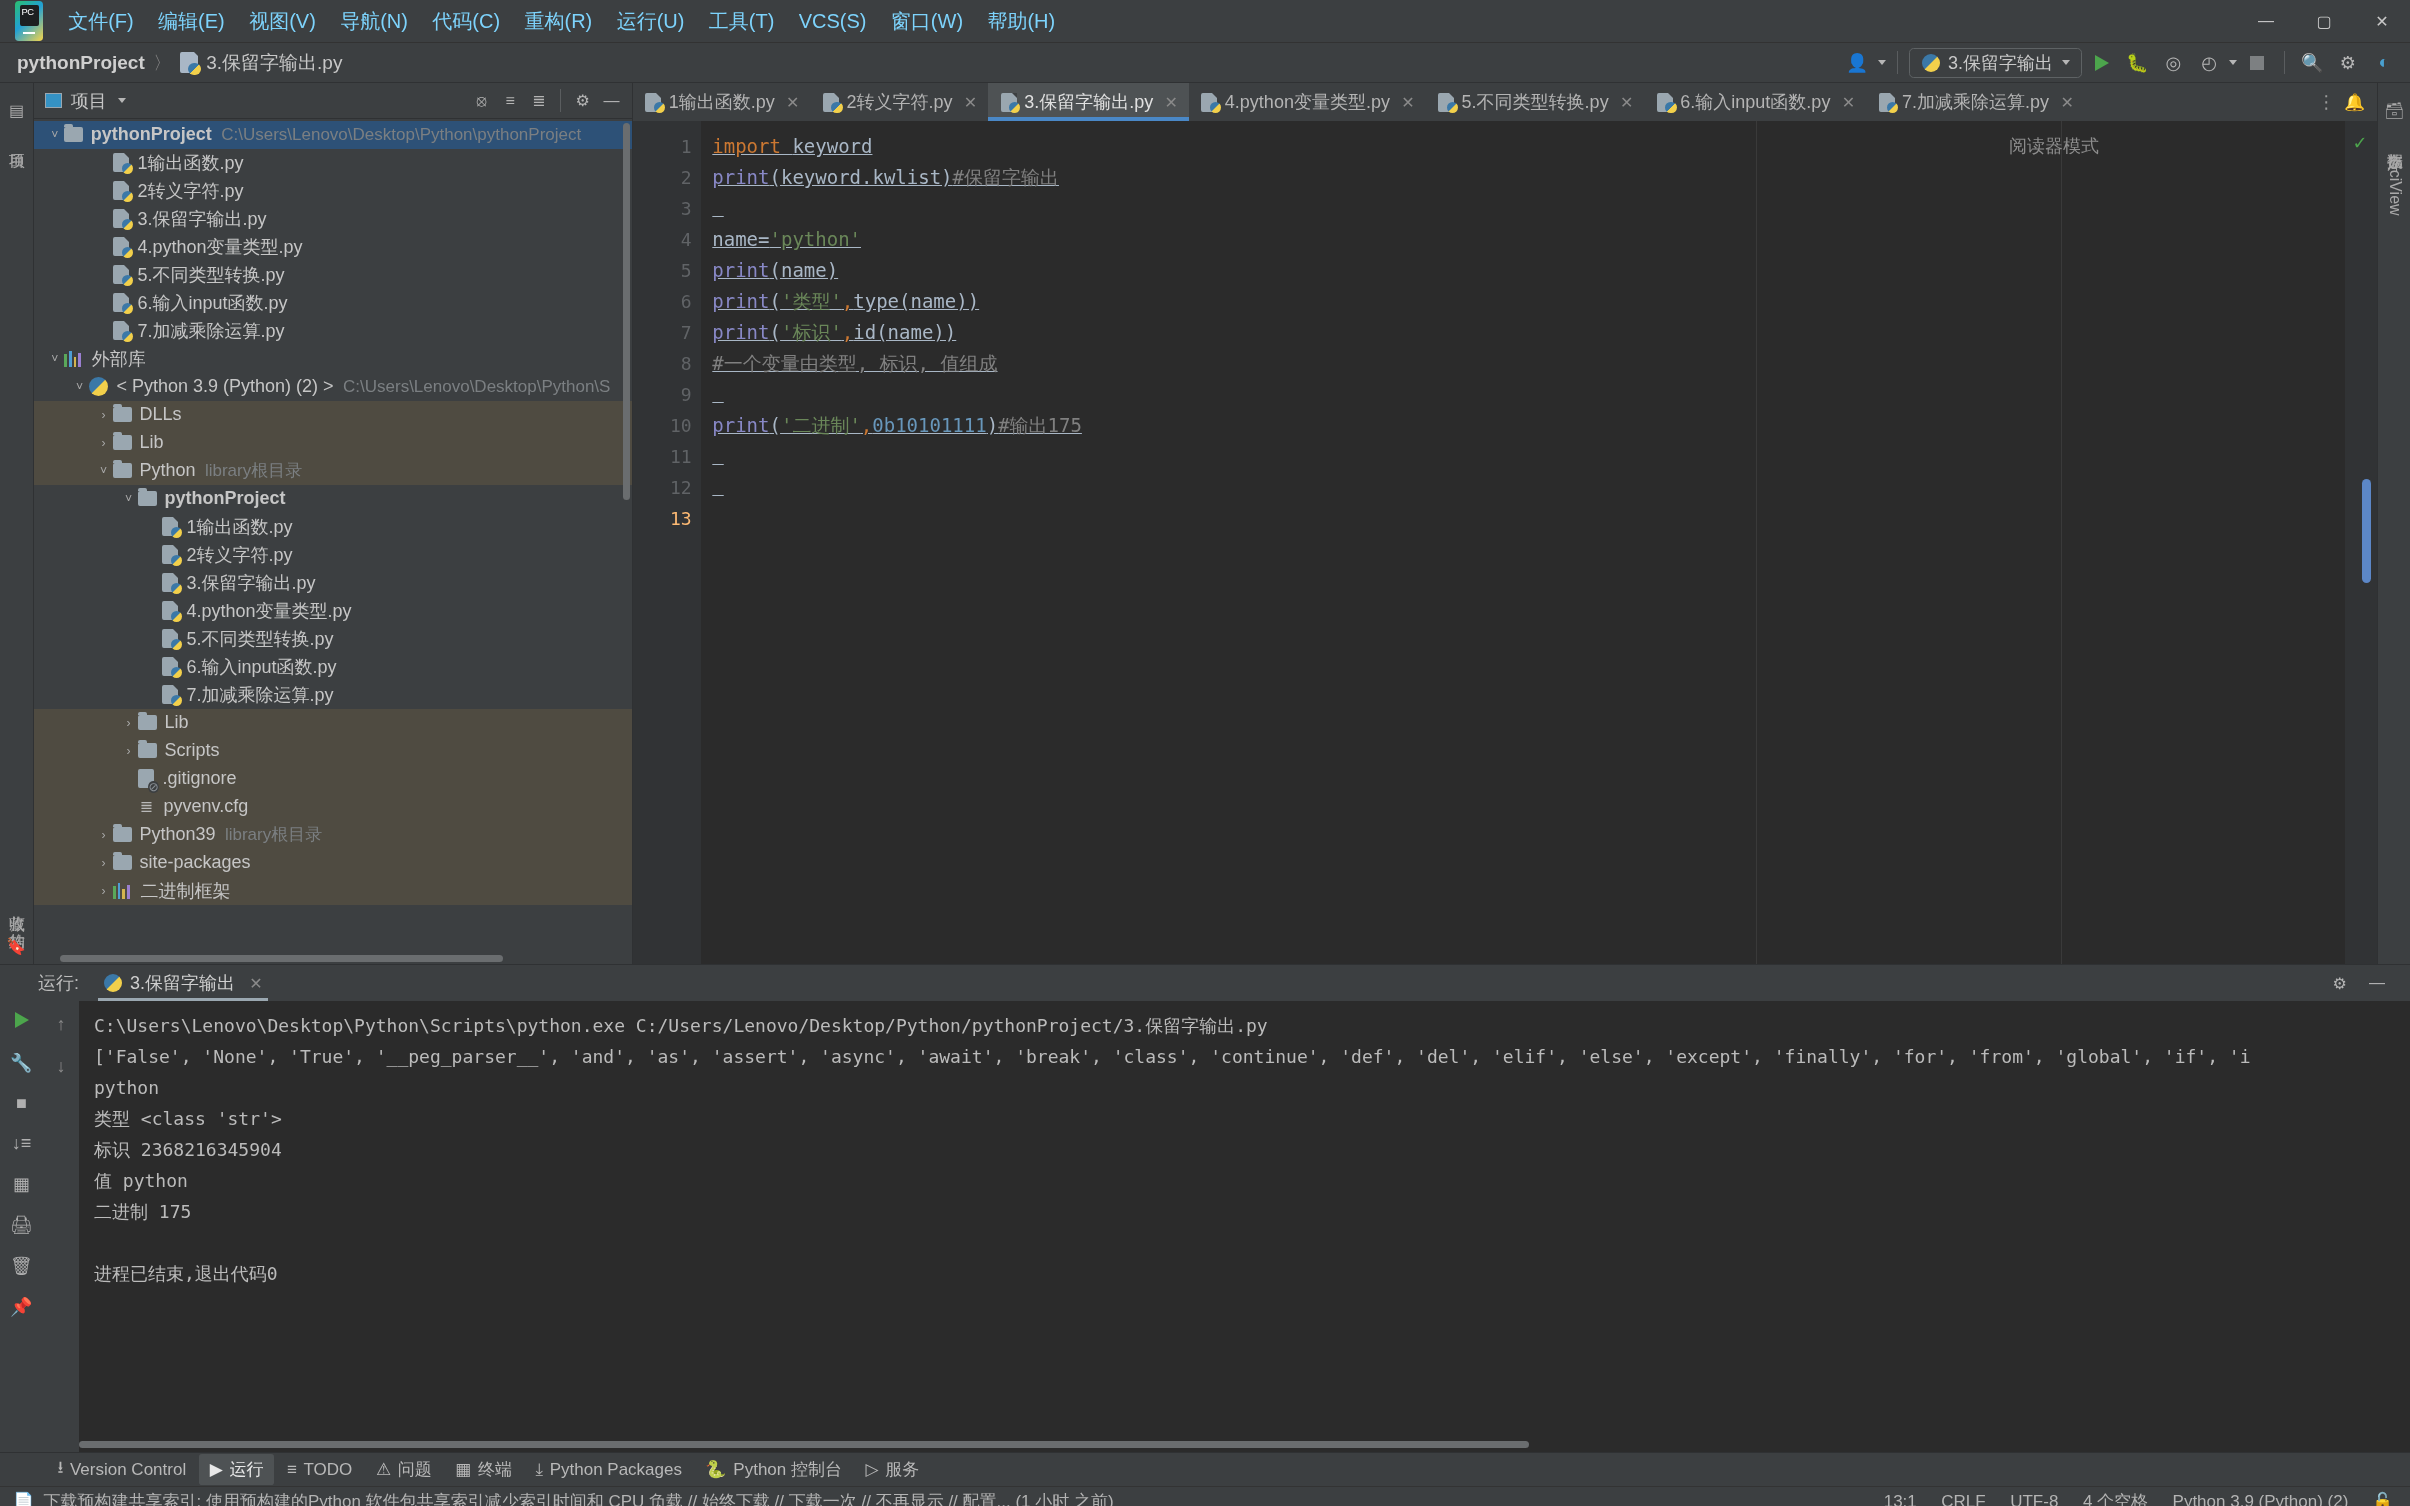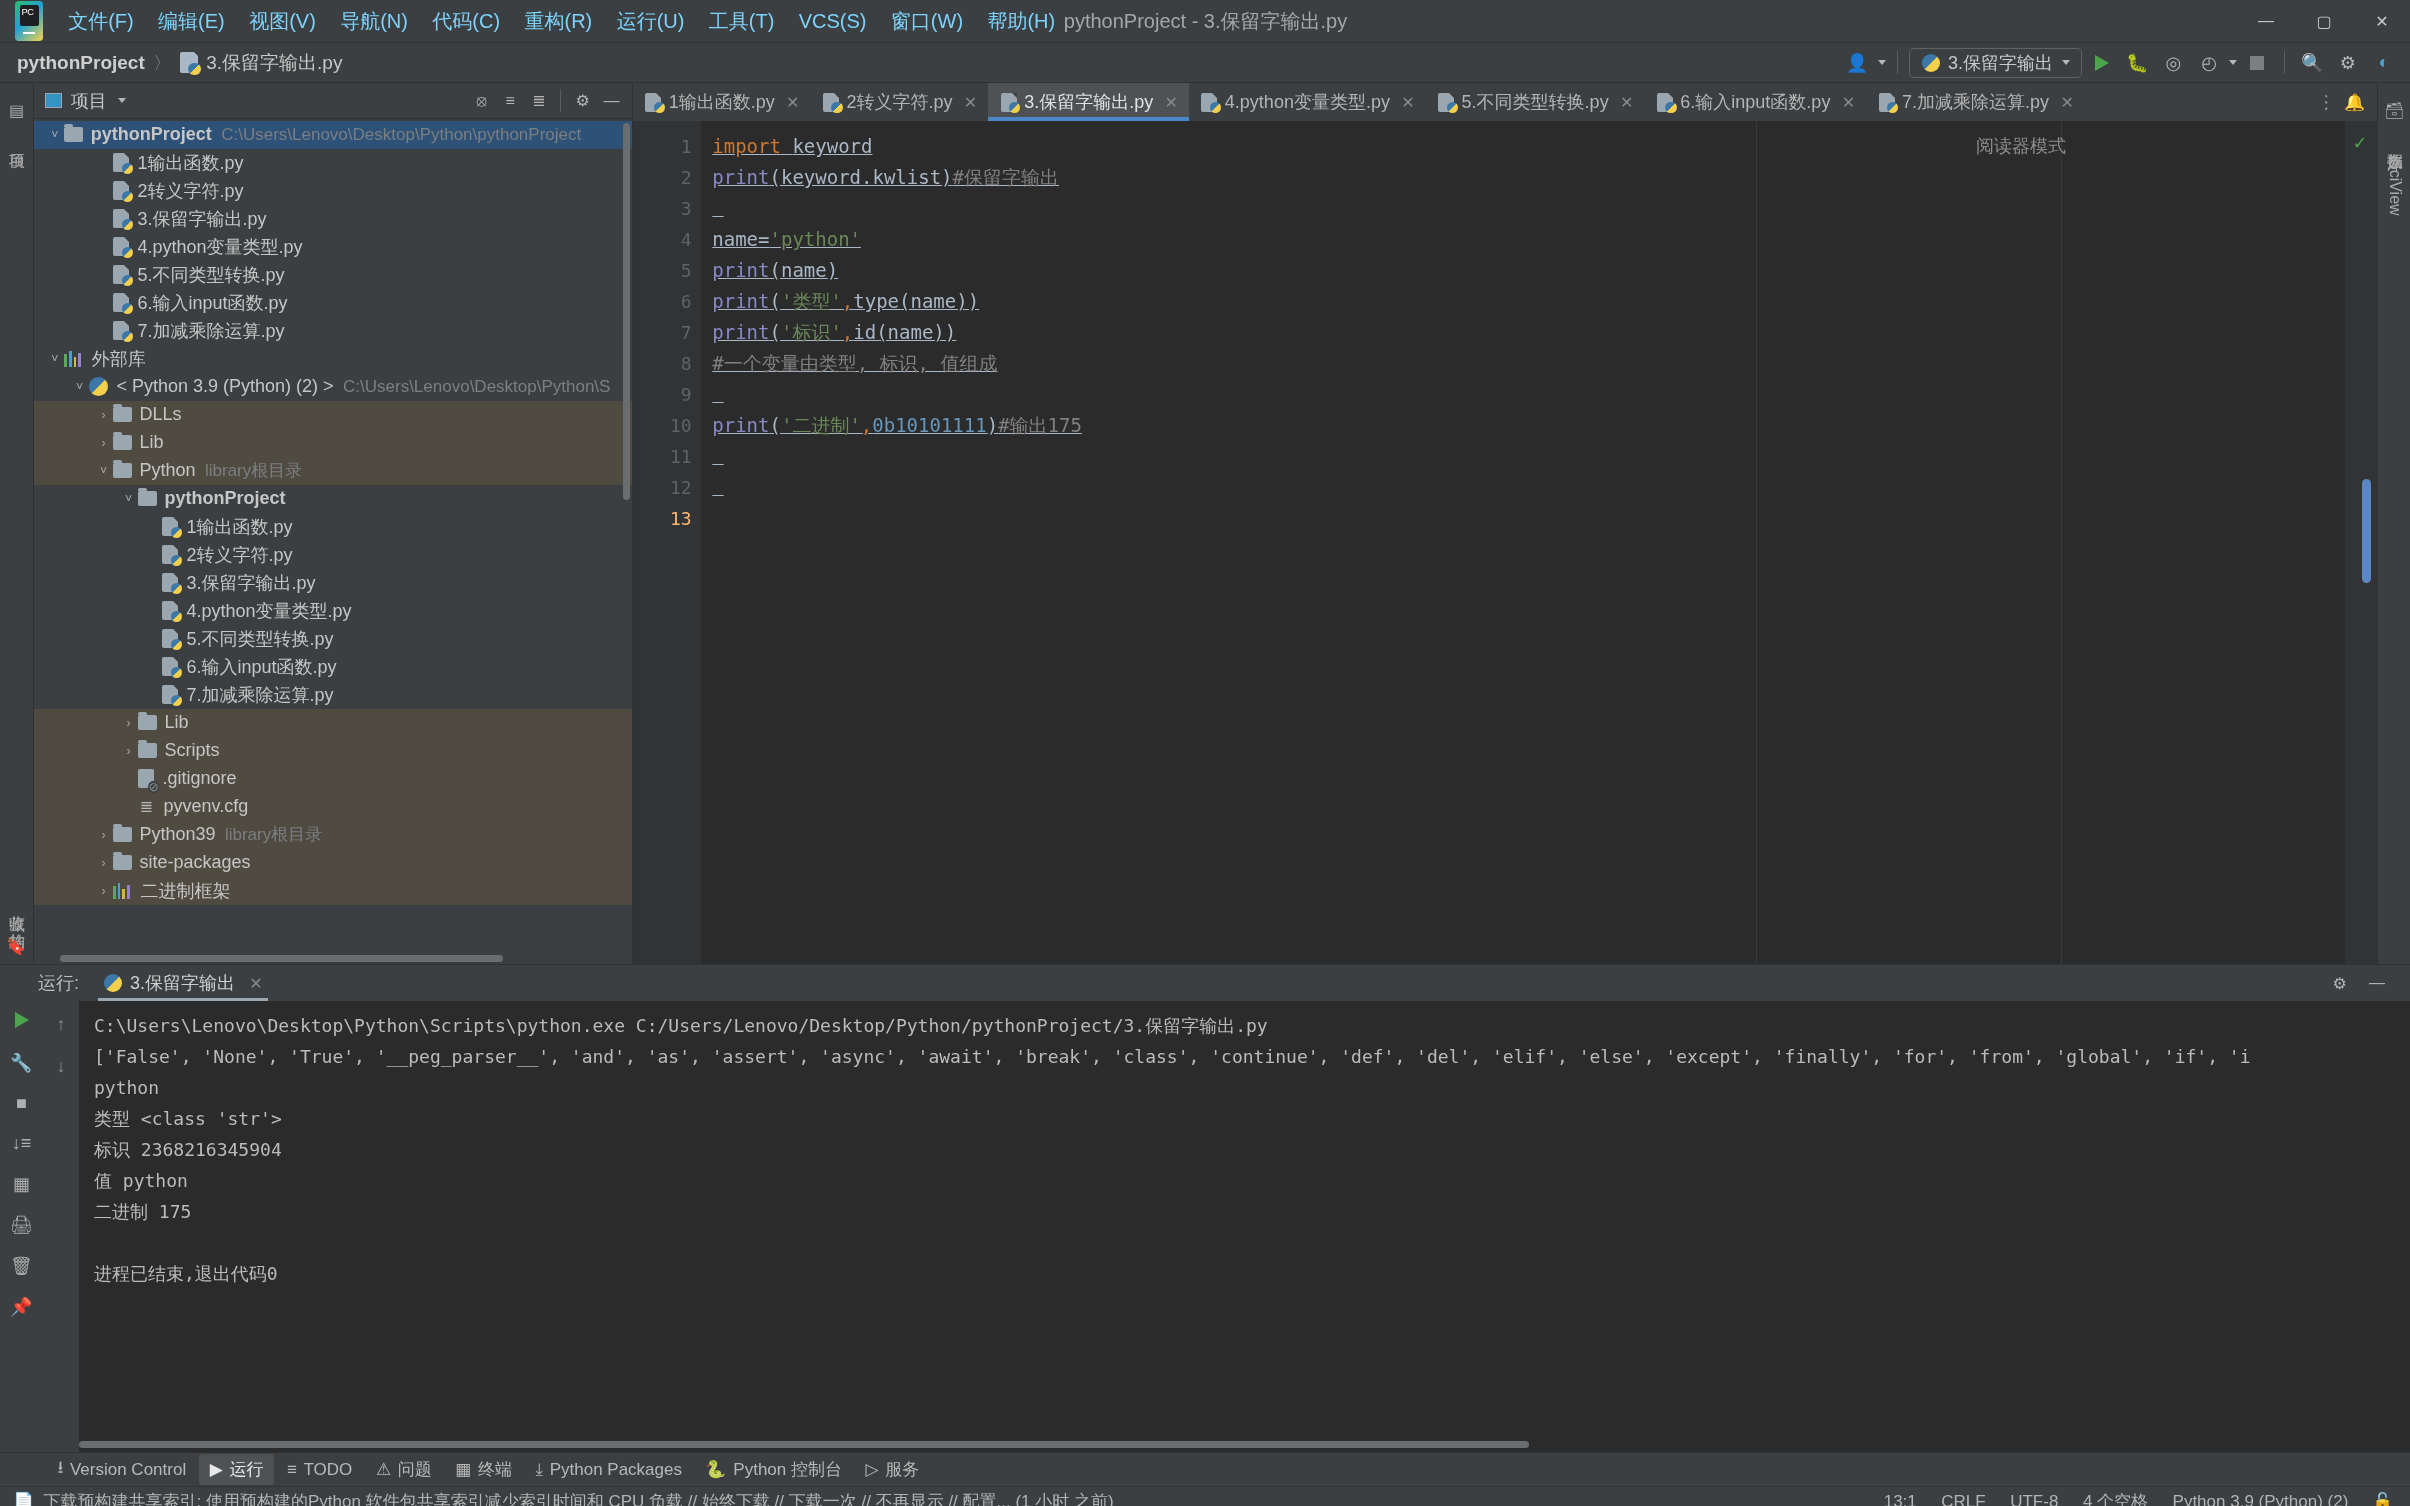--- a/index.html
+++ b/index.html
@@ -197,21 +197,21 @@
     flex: 1; padding: 10.4px 0 0 11.3px; font-family: "DejaVu Sans Mono", monospace;
     font-size: 19px; color: #a9b7c6; position: relative; min-width: 0; overflow: hidden;
   }
   .code .ln { height: 31px; line-height: 31px; white-space: pre; text-decoration: underline; }
   .kw  { color: #cc7832; }
   .fn  { color: #8888c6; }
   .str { color: #6a8759; }
   .cmt { color: #808080; }
   .num { color: #6897bb; }
   .pn  { color: #a9b7c6; }
-  .reader-mode { position: absolute; right: 279px; top: 13px; color: #8d8d8d; font-size: 18px; }
+  .reader-mode { position: absolute; right: 246px; top: 13px; color: #8d8d8d; font-size: 18px; }
   .code-vline { position: absolute; top:0; bottom:0; width: 0.9px; background: #3a3a3a; }
   .right-strip {
     width: 32px; background: #313335; flex: 0 0 auto; position: relative;
   }
   .check-mark { position: absolute; top: 11.3px; left: 7.5px; color: #4ca54c; font-size: 18px; }
   .scroll-thumb {
     position: absolute; right: 5.6px; top: 358px; width: 9.4px; height: 104px;
     background: #5c87c7; border-radius: 4.7px;
   }
   .rrail {
@@ -281,21 +281,20 @@
         <div class="menu-item">视图(V)</div>
         <div class="menu-item">导航(N)</div>
         <div class="menu-item">代码(C)</div>
         <div class="menu-item">重构(R)</div>
         <div class="menu-item">运行(U)</div>
         <div class="menu-item">工具(T)</div>
         <div class="menu-item">VCS(S)</div>
         <div class="menu-item">窗口(W)</div>
         <div class="menu-item">帮助(H)</div>
       </div>
-    <div class="win-title">pythonProject - 3.保留字输出.py</div>
     <div class="win-ctrl">
       <div class="win-btn">—</div>
       <div class="win-btn">▢</div>
       <div class="win-btn close">✕</div>
     </div>
   </div>
 
   <div class="navbar">
     <div class="crumbs">
       <span class="crumb-proj">pythonProject</span>

